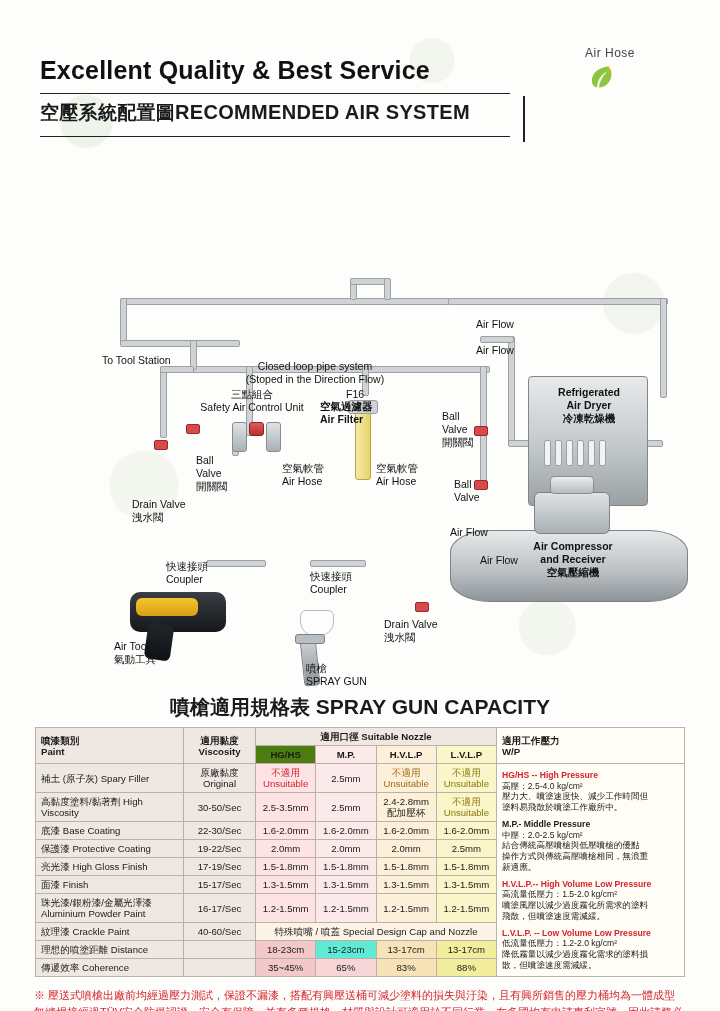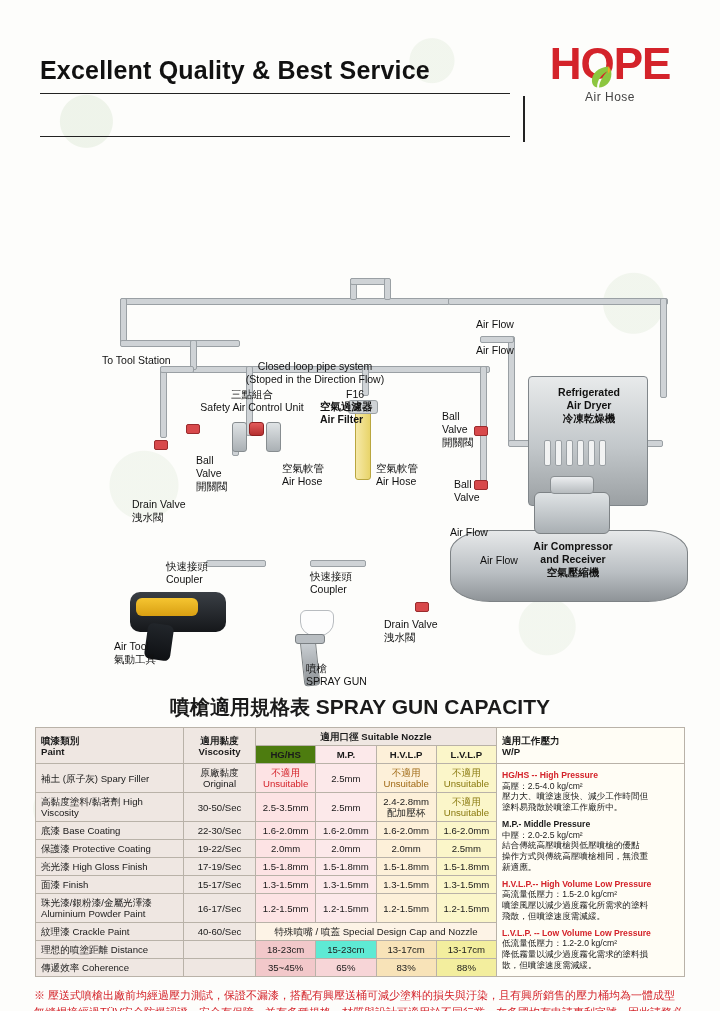--- a/index.html
+++ b/index.html
@@ -102,29 +102,31 @@
 </head>
 <body>
 
 <div class="bg-watermark"></div>
 
 <div class="page">
 
   <div class="header">
     <div class="header-title">Excellent Quality &amp; Best Service</div>
     <div class="header-rule"></div>
+    <div class="header-sub">
+      <span class="cn">空壓系統配置圖</span><span>RECOMMENDED AIR SYSTEM</span>
+    </div>
     <div class="header-sub-rule"></div>
     <div class="header-vbar"></div>
 
     <div class="logo-block">
       <svg class="leaf" viewBox="0 0 40 40">
         <path d="M30 4C16 6 6 14 6 26c0 5 3 9 8 10 0-12 7-20 16-25-7 7-12 15-13 25 10 0 19-8 19-21 0-5-2-9-6-11z" fill="#8cc63f"></path>
         <path d="M32 3c2 4 2 8 0 12-2-4-2-8 0-12z" fill="#f5a81c"></path>
       </svg>
-      <div class="logo-word">HOPE</div>
       <div class="logo-sub">Air Hose</div>
     </div>
   </div>
 
   <div class="diagram">
 
     <div class="pipe h" style="left:110px; top:158px; width:330px;"></div>
     <div class="pipe h" style="left:438px; top:158px; width:220px;"></div>
     <div class="pipe v" style="left:110px; top:158px; height:46px;"></div>
     <div class="pipe h" style="left:110px; top:200px; width:120px;"></div>

